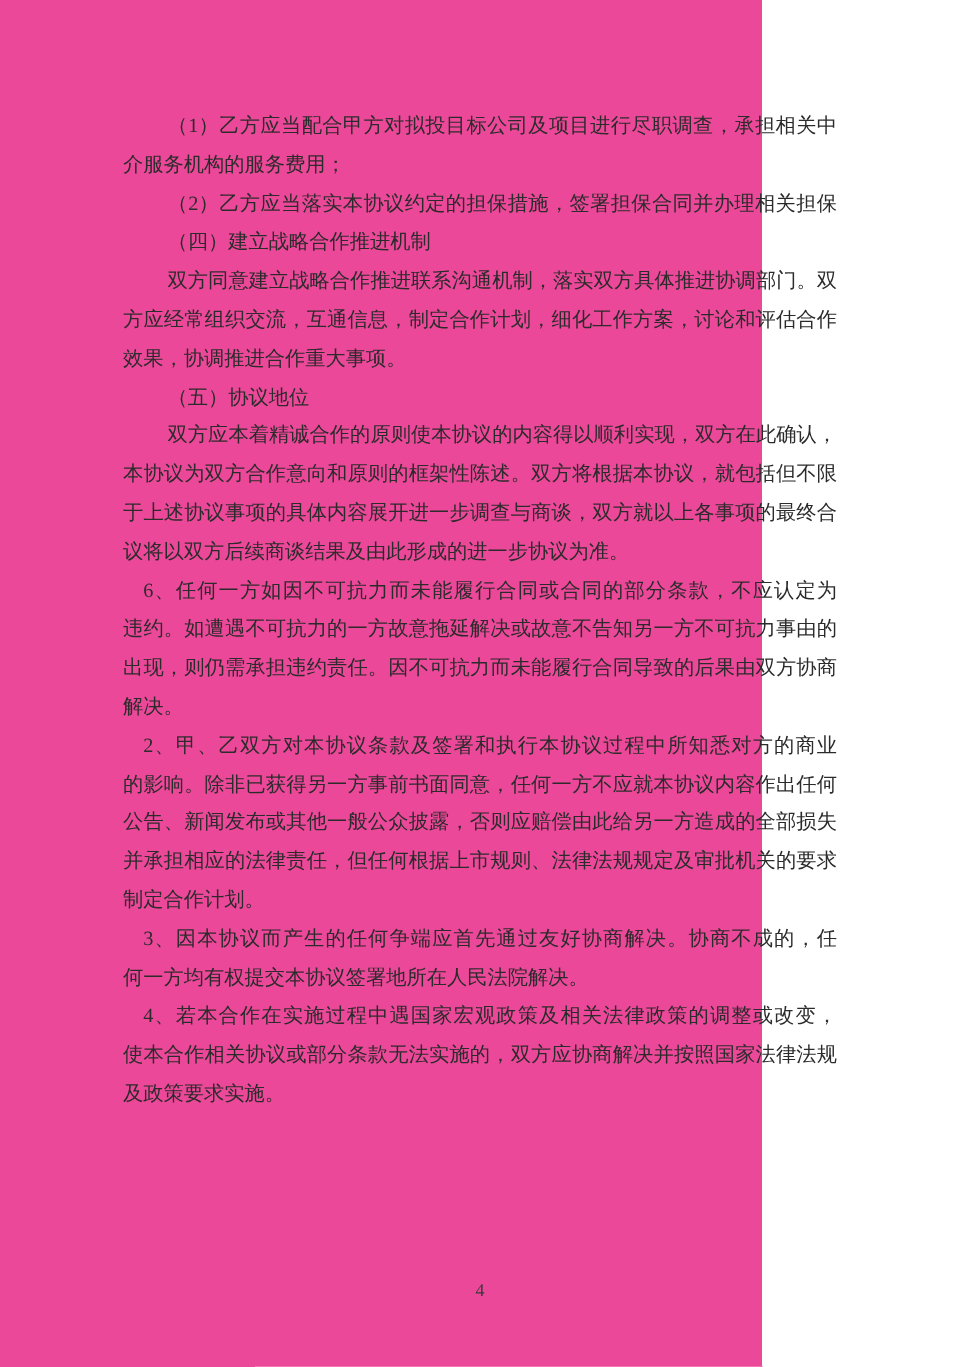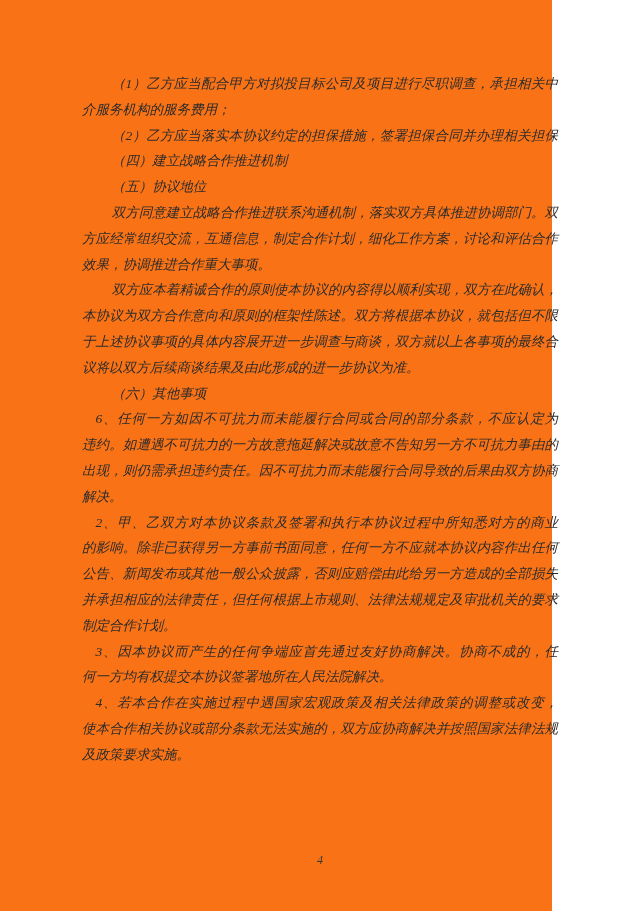--- a/index.html
+++ b/index.html
@@ -9,24 +9,23 @@
   body {
     width: 640px;
     height: 911px;
     background: #ffffff;
     overflow: hidden;
     position: relative;
     font-family: "Liberation Serif", "DejaVu Serif", serif;
   }
   .page {
     position: relative;
-    width: 552px;
+    width: 508px;
     height: 911px;
-    background: #f97316;
-    font-style: italic;
+    background: #ec4899;
   }
   .doc-body {
     position: absolute;
     top: 71px;
     left: 82px;
     width: 476px;
     color: #2b2b2b;
     font-size: 13.5px;
     line-height: 25.8px;
   }
@@ -73,36 +72,33 @@
       <div class="para" data-type="item-paren">
         <div class="line first">（1）乙方应当配合甲方对拟投目标公司及项目进行尽职调查，承担相关中</div>
         <div class="line last">介服务机构的服务费用；</div>
       </div>
       <div class="para" data-type="item-paren">
         <div class="line first">（2）乙方应当落实本协议约定的担保措施，签署担保合同并办理相关担保</div>
       </div>
       <div class="para" data-type="heading">
         <div class="line first last">（四）建立战略合作推进机制</div>
       </div>
-      <div class="para" data-type="heading">
-        <div class="line first last">（五）协议地位</div>
-      </div>
       <div class="para" data-type="body">
         <div class="line first">双方同意建立战略合作推进联系沟通机制，落实双方具体推进协调部门。双</div>
         <div class="line">方应经常组织交流，互通信息，制定合作计划，细化工作方案，讨论和评估合作</div>
         <div class="line last">效果，协调推进合作重大事项。</div>
+      </div>
+      <div class="para" data-type="heading">
+        <div class="line first last">（五）协议地位</div>
       </div>
       <div class="para" data-type="body">
         <div class="line first">双方应本着精诚合作的原则使本协议的内容得以顺利实现，双方在此确认，</div>
         <div class="line">本协议为双方合作意向和原则的框架性陈述。双方将根据本协议，就包括但不限</div>
         <div class="line">于上述协议事项的具体内容展开进一步调查与商谈，双方就以上各事项的最终合</div>
         <div class="line last">议将以双方后续商谈结果及由此形成的进一步协议为准。</div>
-      </div>
-      <div class="para" data-type="heading">
-        <div class="line first last">（六）其他事项</div>
       </div>
       <div class="para" data-type="item-num">
         <div class="line first">6、任何一方如因不可抗力而未能履行合同或合同的部分条款，不应认定为</div>
         <div class="line">违约。如遭遇不可抗力的一方故意拖延解决或故意不告知另一方不可抗力事由的</div>
         <div class="line">出现，则仍需承担违约责任。因不可抗力而未能履行合同导致的后果由双方协商</div>
         <div class="line last">解决。</div>
       </div>
       <div class="para" data-type="item-num">
         <div class="line first">2、甲、乙双方对本协议条款及签署和执行本协议过程中所知悉对方的商业</div>
         <div class="line">的影响。除非已获得另一方事前书面同意，任何一方不应就本协议内容作出任何</div>

